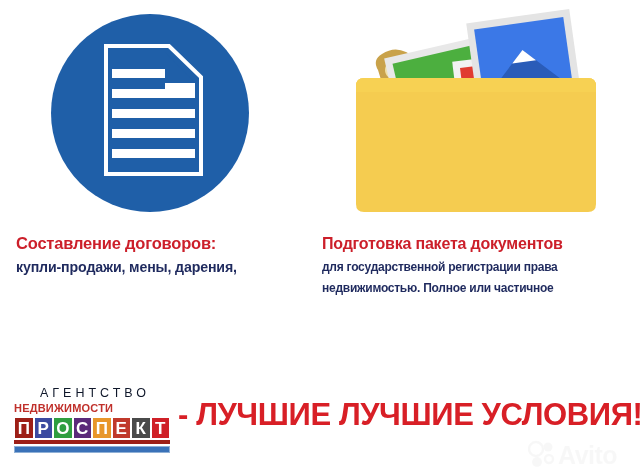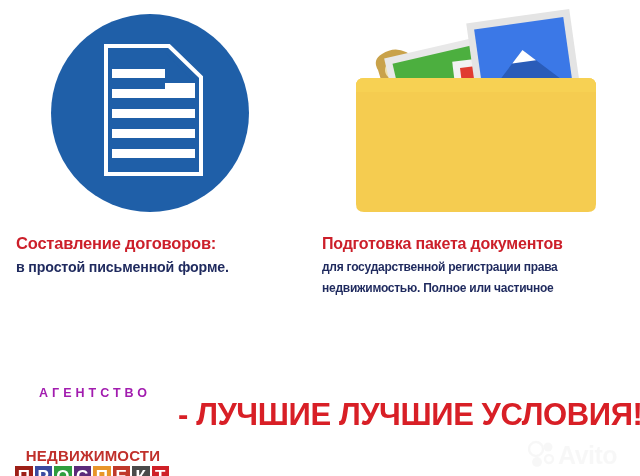--- a/index.html
+++ b/index.html
@@ -105,38 +105,37 @@
   }
 
   
   #logo {
     position: absolute;
     left: 14px;
     top: 8px;
     width: 158px;
   }
   #logo-line1 {
-    color: #a21caf;
-    font-weight: bold;
+    color: #0f172a;
+    font-weight: normal;
     font-size: 12.5px;
     letter-spacing: 4.0px;
     line-height: 14px;
     text-align: center;
     white-space: nowrap;
     padding-left: 4px;
   }
   #logo-line2 {
     color: #c0302b;
     font-weight: bold;
-    font-size: 15px;
+    font-size: 11px;
     letter-spacing: 0.2px;
     line-height: 16px;
-    text-align: center;
+    text-align: left;
     white-space: nowrap;
-    margin-top: 48px;
   }
   #logo-boxes {
     display: flex;
     width: 156px;
     margin-top: 1px;
     height: 22px;
   }
   #logo-boxes .lbox {
     flex: 1 1 0;
     color: #ffffff;
@@ -253,21 +252,21 @@
     <path d="M4 78 q0 -8 8 -8 h224 q8 0 8 8 v118 q0 8 -8 8 h-224 q-8 0 -8 -8 Z" fill="#f5cc50"></path>
     <path d="M4 78 q0 -8 8 -8 h224 q8 0 8 8 v6 h-240 Z" fill="#f7d153"></path>
   </svg>
 </div>
 
 <div id="columns">
 
   <div class="col" id="col-left">
     <div class="col-heading">Составление договоров:</div>
     <div class="col-body">
-      <span class="ln">в простой письменной форме.</span>
+      <span class="ln">купли-продажи, мены, дарения,</span>
     </div>
   </div>
 
   <div class="col" id="col-right">
     <div class="col-heading">Подготовка пакета документов</div>
     <div class="col-body">
       <span class="ln">для государственной регистрации права</span>
       <span class="ln">недвижимостью. Полное или частичное</span>
     </div>
   </div>

